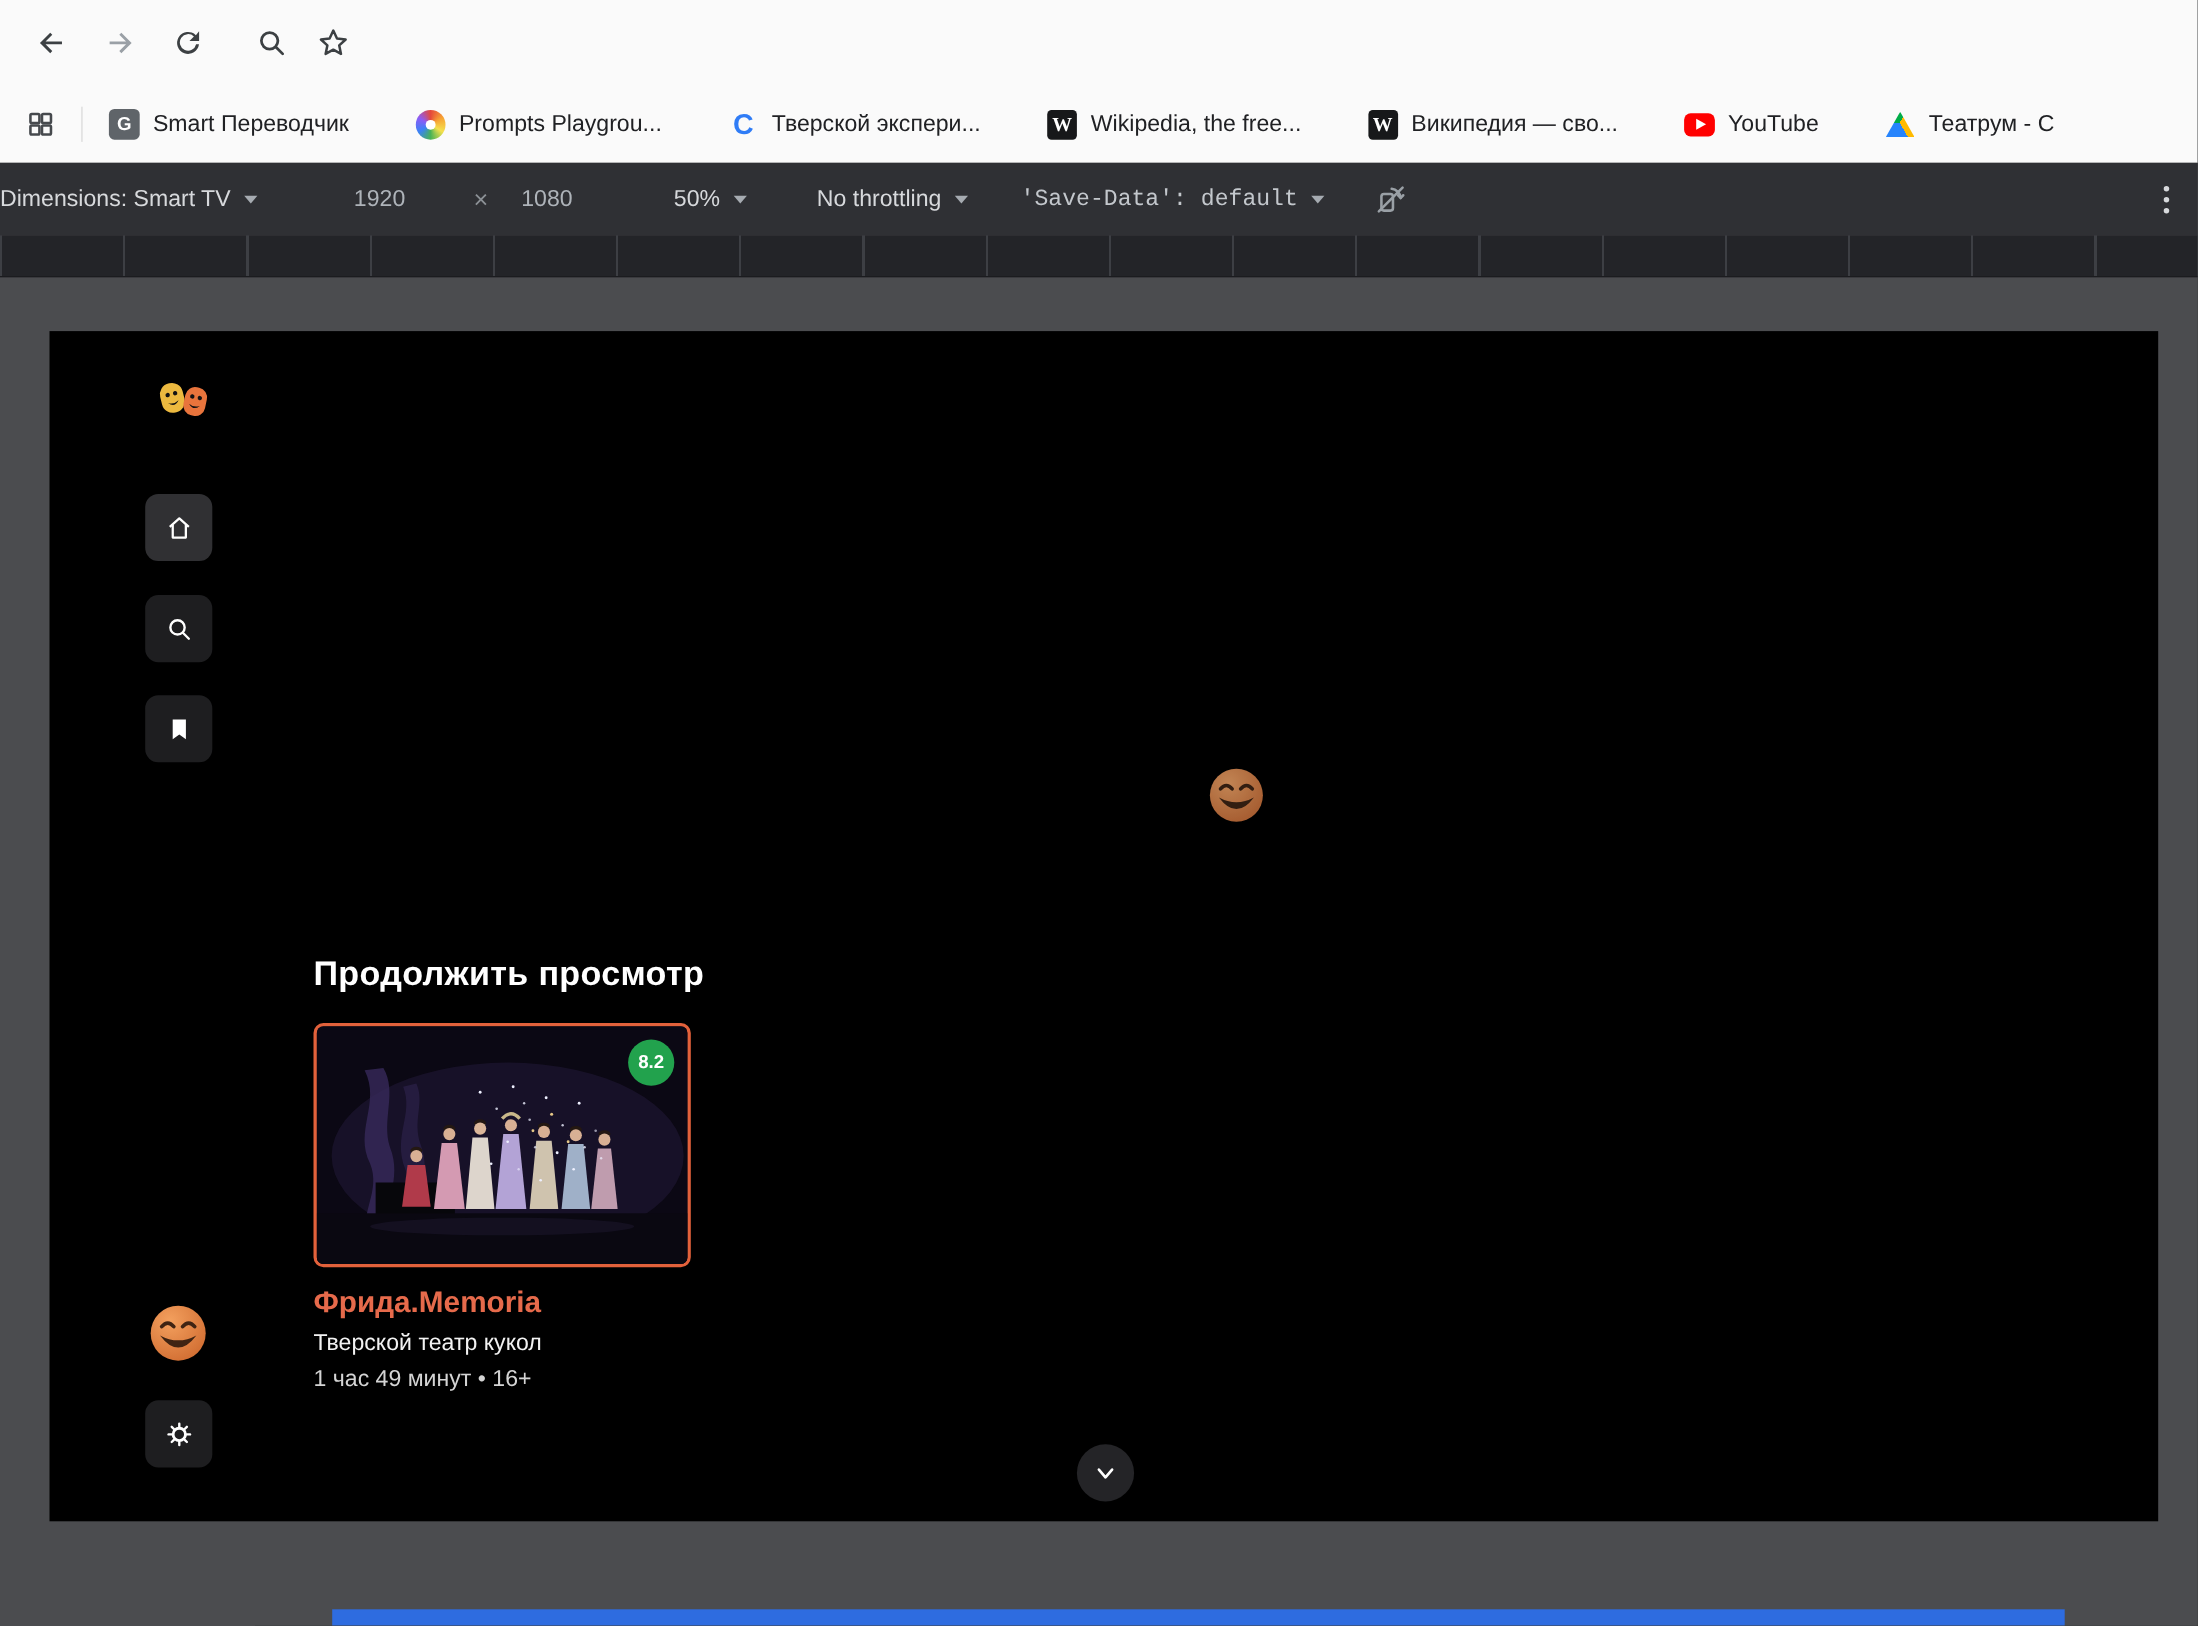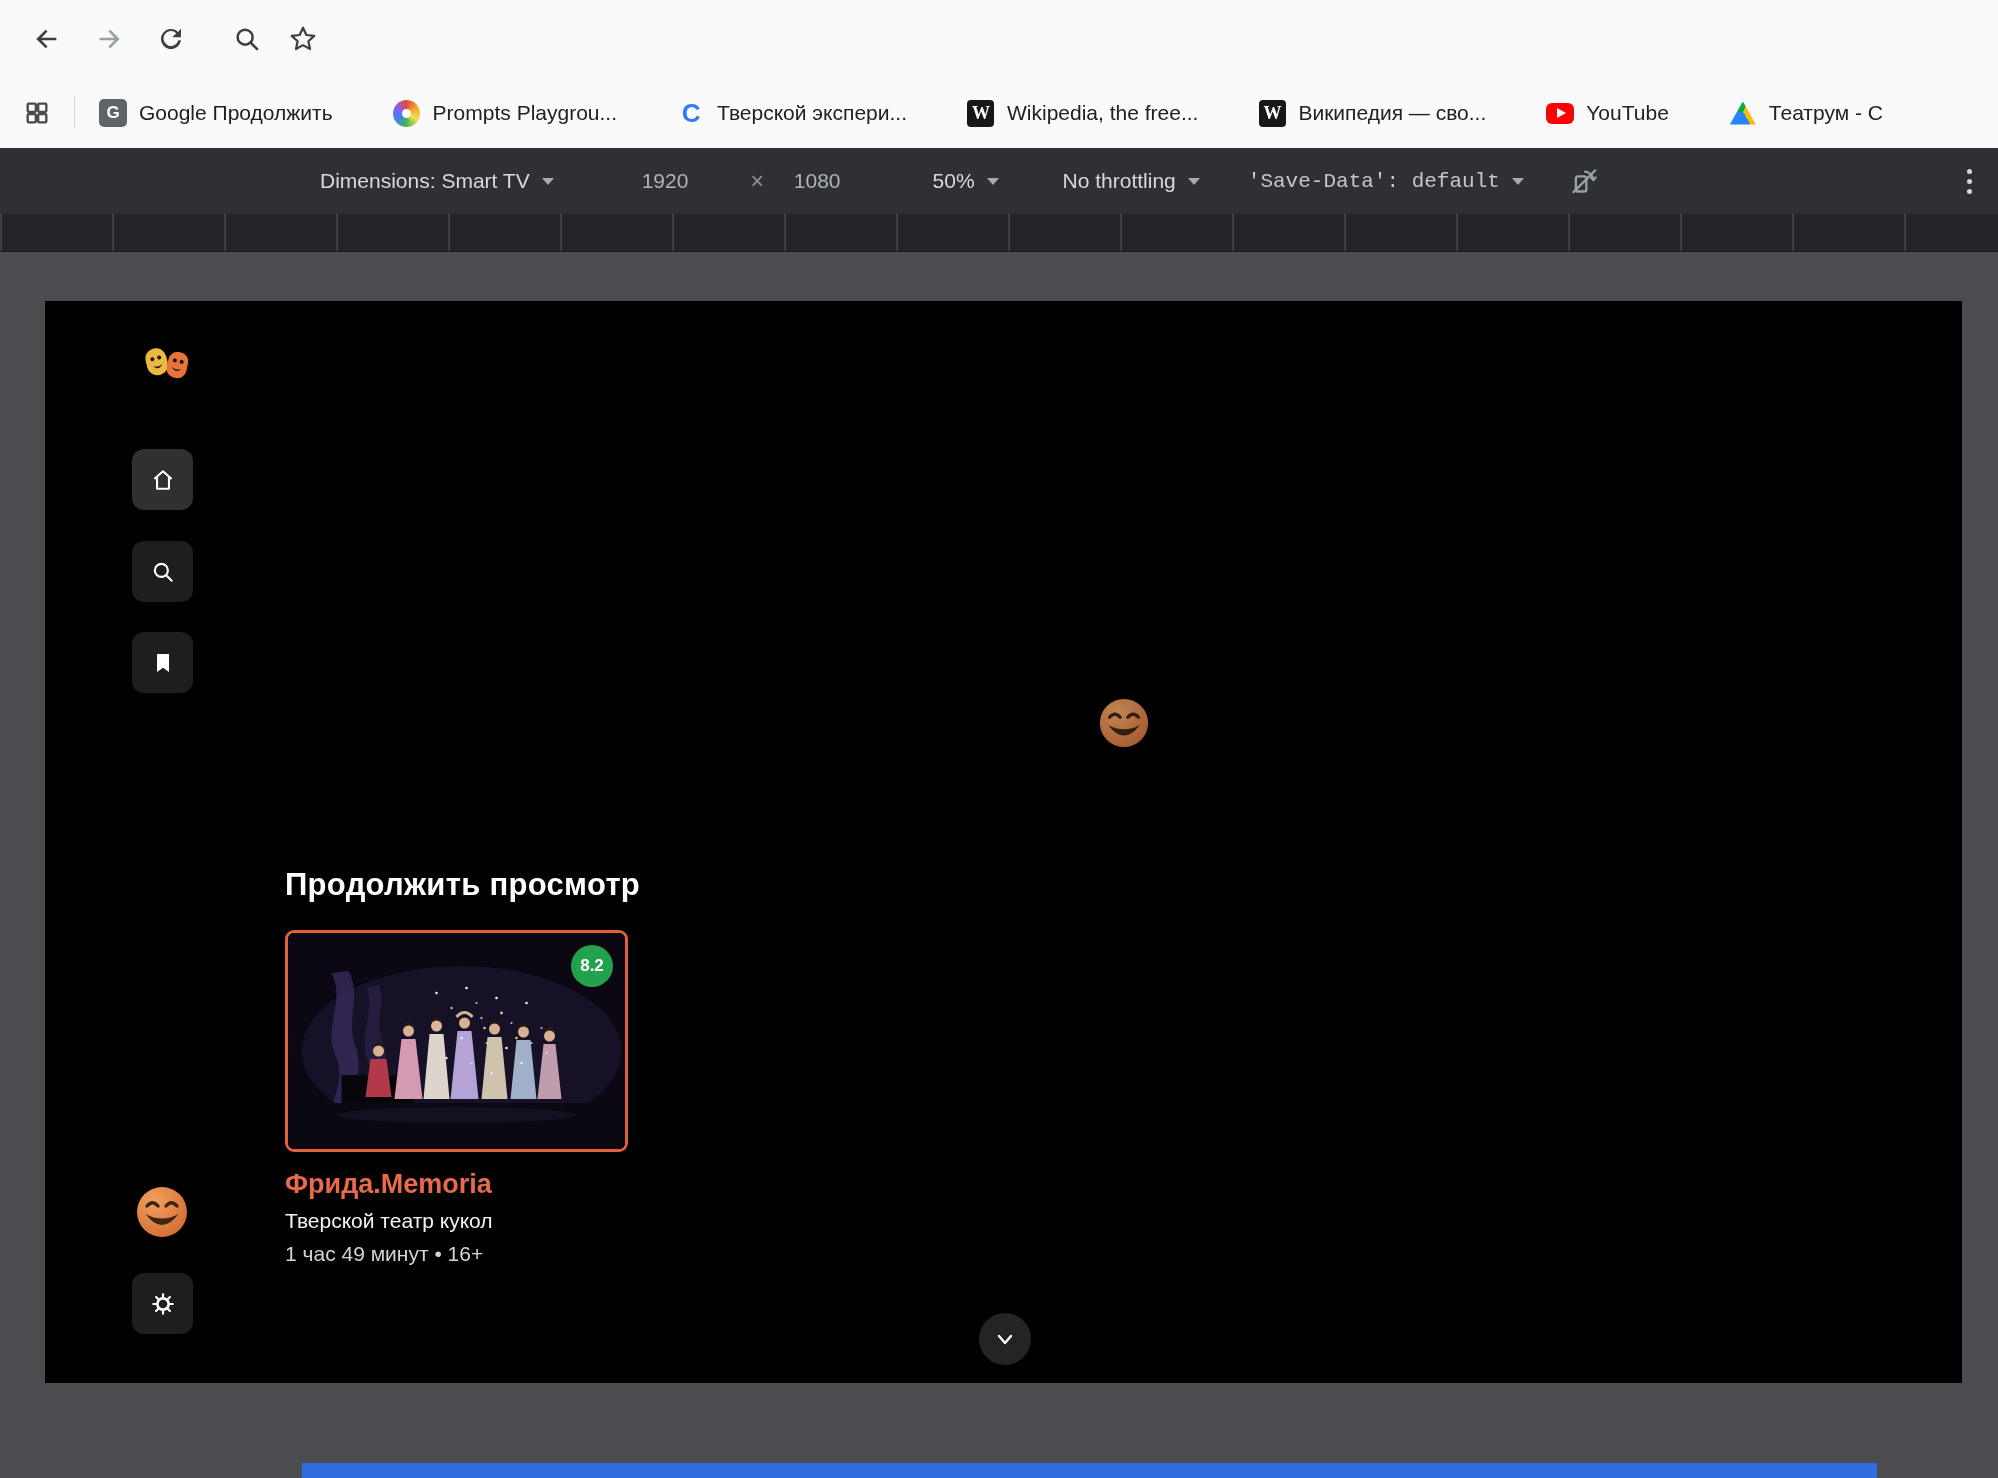--- a/index.html
+++ b/index.html
@@ -30,21 +30,21 @@
   .fav-wiki { width:27px; height:27px; background:#17181a; color:#fff; font-family:"Liberation Serif", serif; font-size:18px; font-weight:bold; display:flex; align-items:center; justify-content:center; border-radius:4px; }
   .fav-youtube { width:30px; height:21px; border-radius:6px; background:#f00; position:relative; }
   .fav-youtube::after { content:""; position:absolute; left:11px; top:5.5px; border-left:9px solid #fff; border-top:5px solid transparent; border-bottom:5px solid transparent; }
   .fav-drive { width:26px; height:23px; clip-path:polygon(50% 0, 100% 100%, 0 100%);
     background:conic-gradient(at 50% 42%, #00ac47 0deg 30deg, #ffba00 30deg 150deg, #2684fc 150deg 270deg, #00ac47 270deg 360deg); }
 
   
   .device-toolbar { position:absolute; top:148px; left:0; right:0; height:66px; background:#2f3034; display:flex; align-items:center; color:#d7d9dc; font-size:21px; }
   .dt-item { display:flex; align-items:center; gap:10px; background:none; border:none; color:#d7d9dc; font-size:21px; font-family:inherit; cursor:pointer; }
   .caret { width:0; height:0; border-left:6px solid transparent; border-right:6px solid transparent; border-top:7px solid #a6abb1; margin-left:2px; }
-  .dt-dimensions { margin-left:320px; }
+  .dt-dimensions { }
   .dt-width { margin-left:88px; color:#aeb3b9; cursor:text; }
   .dt-x { margin-left:62px; color:#8c9196; font-size:23px; }
   .dt-height { margin-left:30px; color:#aeb3b9; cursor:text; }
   .dt-zoom { margin-left:92px; }
   .dt-throttle { margin-left:64px; }
   .dt-savedata { margin-left:48px; color:#c3c7cc;font-family:Liberation Mono, monospace; }
   .dt-rotate { margin-left:46px; display:flex; align-items:center; cursor:pointer; }
   .dt-spacer { flex:1; }
   .dt-dots { display:flex; flex-direction:column; gap:5px; margin-right:26px; cursor:pointer; background:none; border:none; }
   .dt-dots i { width:5px; height:5px; border-radius:50%; background:#d7d9dc; display:block; }
@@ -134,21 +134,21 @@
             <rect x="4" y="13" width="7" height="7" rx="1"></rect>
             <rect x="13" y="13" width="7" height="7" rx="1"></rect>
           </svg>
       </button>
       <div class="bm-sep"></div>
 
       <div class="bookmark">
         <span class="favicon">
             <span class="fav-translate">G</span>
           </span>
-        <span class="bm-label">Google Продолжить</span>
+        <span class="bm-label">Smart Переводчик</span>
       </div>
       <div class="bookmark">
         <span class="favicon">
             <span class="fav-playground"></span>
           </span>
         <span class="bm-label">Prompts Playgrou...</span>
       </div>
       <div class="bookmark">
         <span class="favicon">
             <span class="fav-c">C</span>

